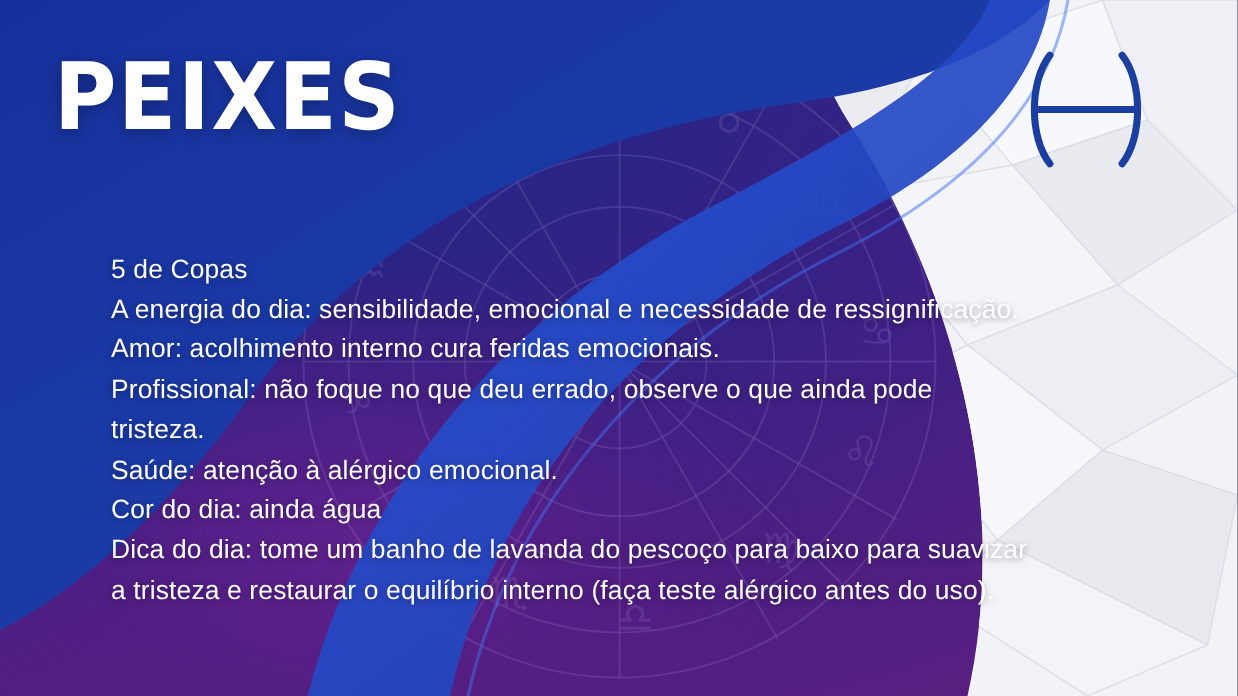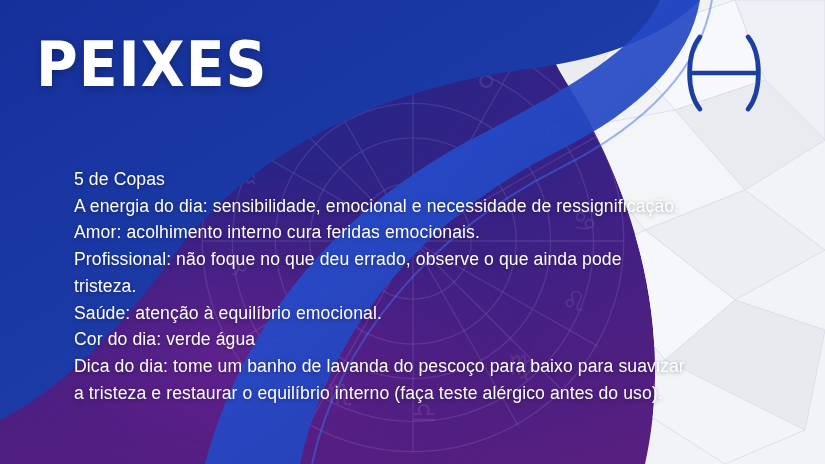--- a/index.html
+++ b/index.html
@@ -218,19 +218,19 @@
       </g>
     </svg>
   </div>
 
   <div class="body-text">
     <p>5 de Copas</p>
     <p>A energia do dia: sensibilidade, emocional e necessidade de ressignificação.</p>
     <p>Amor: acolhimento interno cura feridas emocionais.</p>
     <p>Profissional: não foque no que deu errado, observe o que ainda pode</p>
     <p>tristeza.</p>
-    <p>Saúde: atenção à equilíbrio emocional.</p>
-    <p>Cor do dia: verde água</p>
+    <p>Saúde: atenção à alérgico emocional.</p>
+    <p>Cor do dia: ainda água</p>
     <p>Dica do dia: tome um banho de lavanda do pescoço para baixo para suavizar</p>
     <p>a tristeza e restaurar o equilíbrio interno (faça teste alérgico antes do uso).</p>
   </div>
 
 </div>
 
 </body></html>

